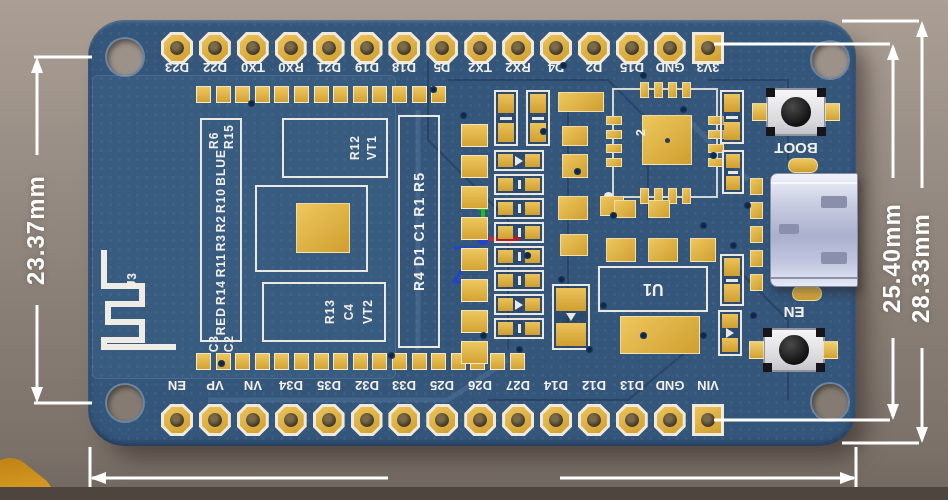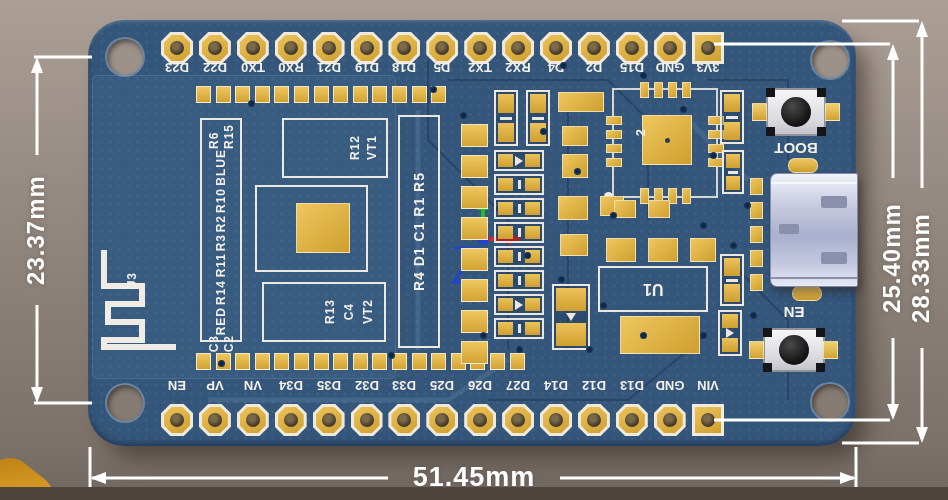--- a/index.html
+++ b/index.html
@@ -564,17 +564,16 @@
       <line x1="922" y1="25" x2="922" y2="188"></line>
         <line x1="922" y1="348" x2="922" y2="439"></line>
       <polygon points="922,21 916,37 928,37" stroke="none"></polygon>
         <polygon points="922,443 916,427 928,427" stroke="none"></polygon>
     </g>
   </svg>
 
   <div class="dimv" style="left:36px;top:230px;">23.37mm</div>
   <div class="dimv" style="left:892px;top:258px;">25.40mm</div>
   <div class="dimv" style="left:921px;top:268px;">28.33mm</div>
-  <div class="dimh" style="left:474px;top:477px;">51.45mm</div>
 
   <div id="orange-blob"></div>
   <div id="bottom-strip"></div>
 </div>
 
 </body></html>

